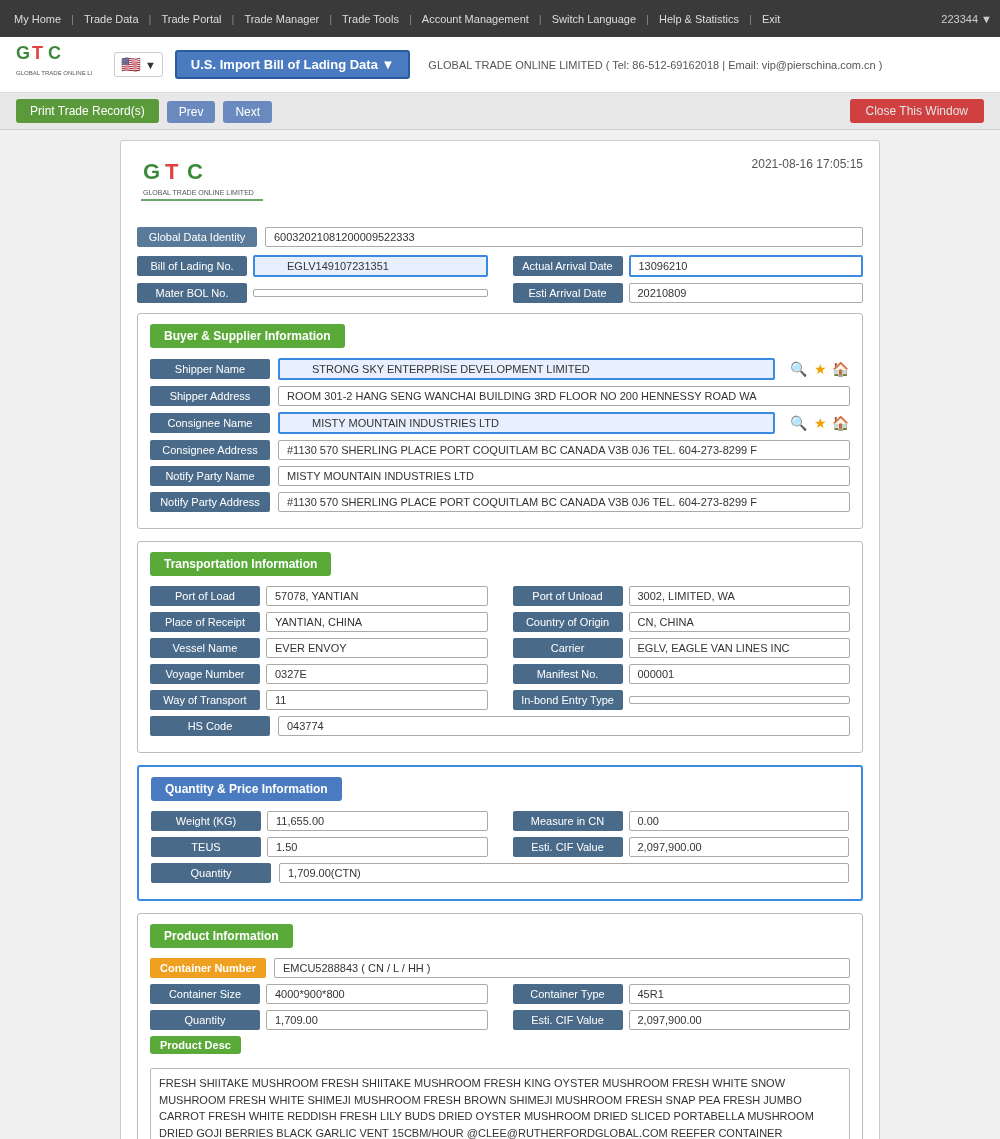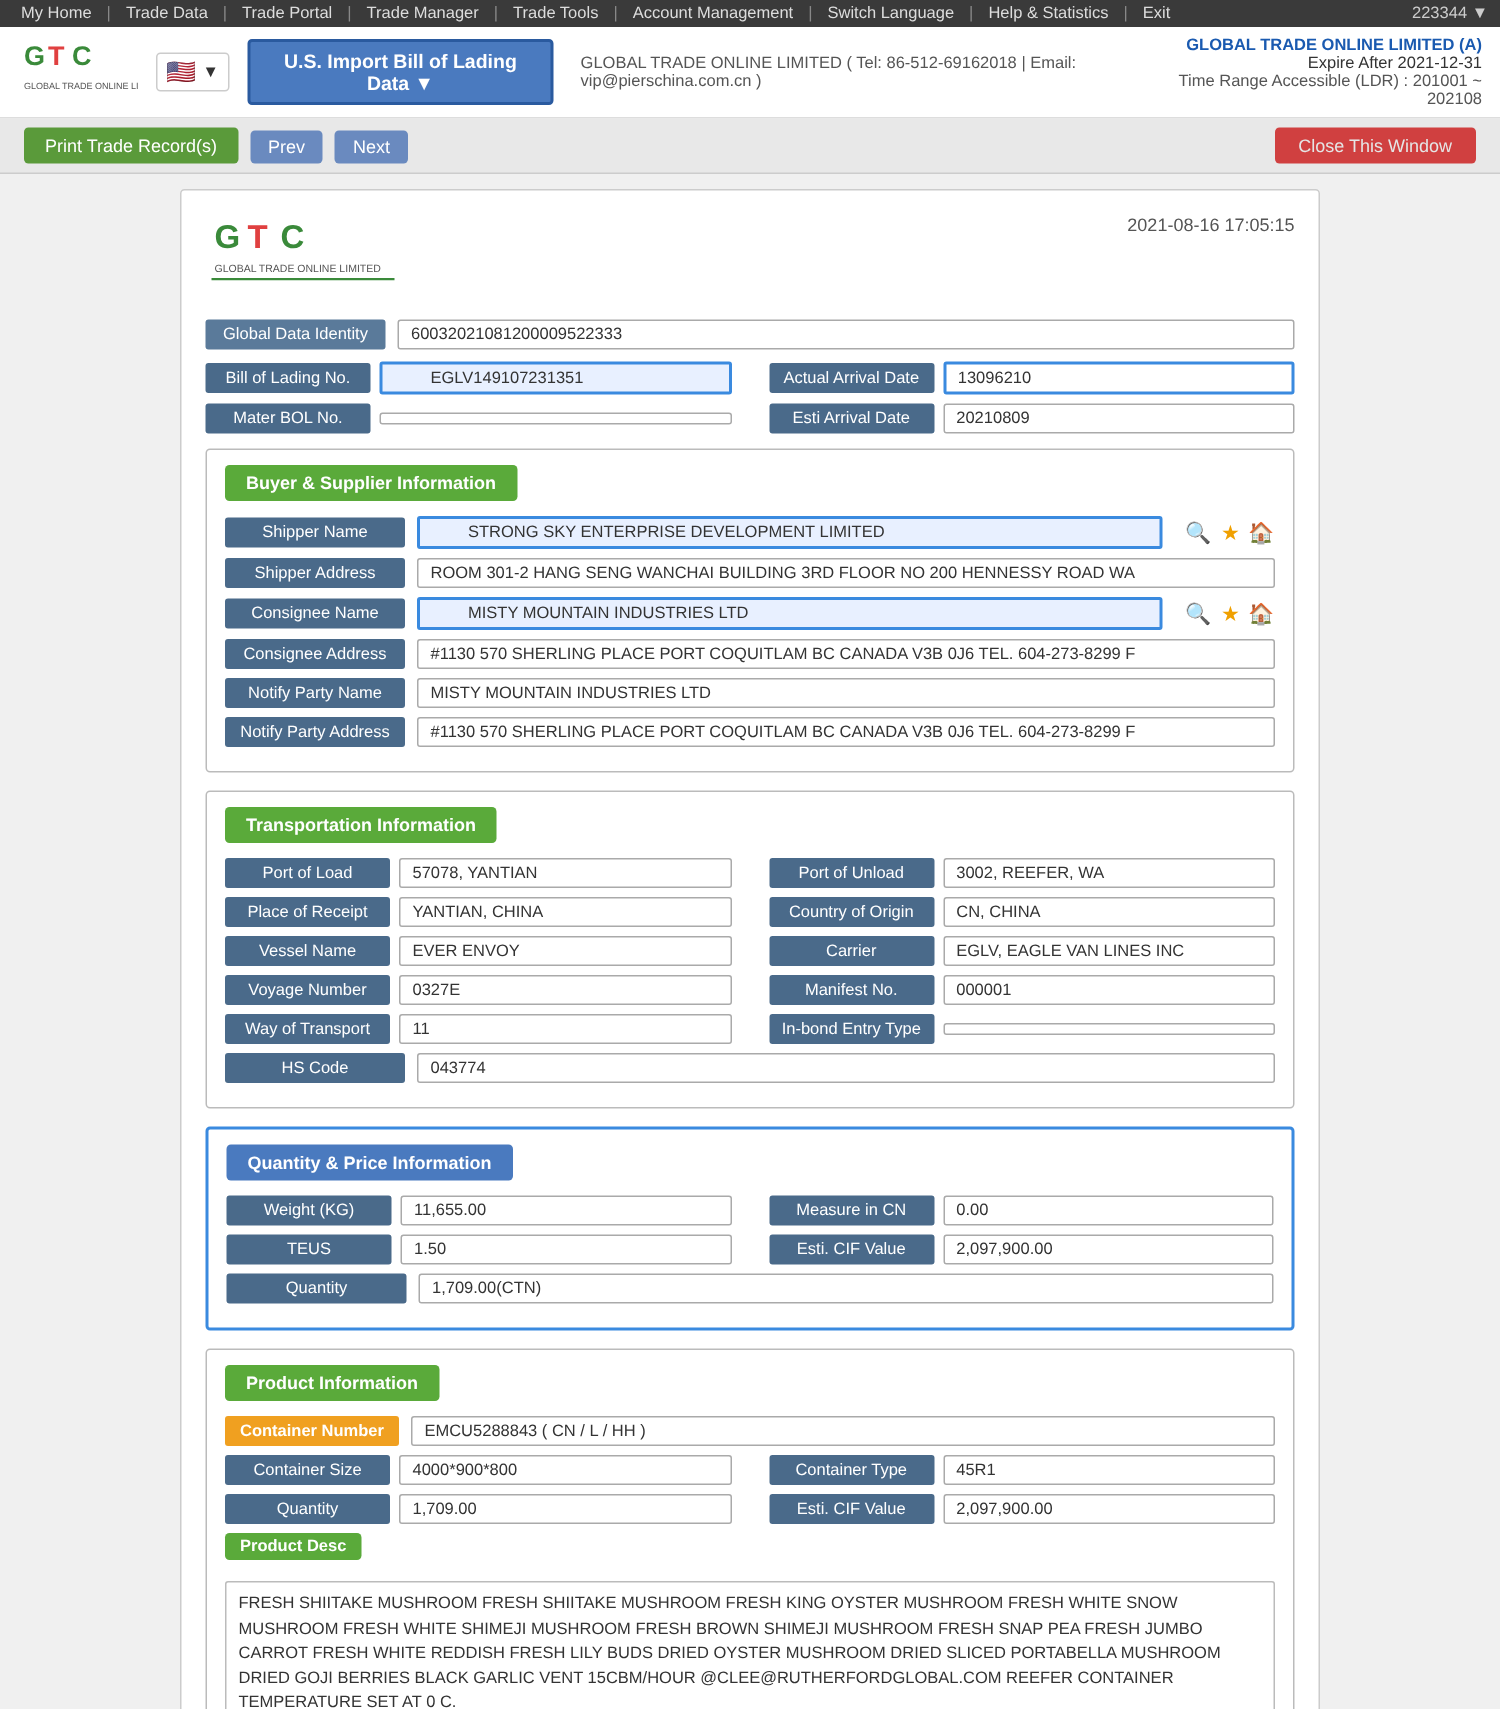--- a/index.html
+++ b/index.html
@@ -1,19 +1,19 @@
 <!DOCTYPE html>
 <html><head>
   <meta charset="utf-8">
   <style>
     * { box-sizing: border-box; margin: 0; padding: 0; }
     body { font-family: Arial, sans-serif; font-size: 12px; background: #f0f0f0; color: #333; }
 
     
-    .top-nav { background: #3a3a3a; color: #fff; display: flex; align-items: center; justify-content: space-between; padding: 0 8px; height: 18px; font-size: 11px; }
+    .top-nav { background: #3a3a3a; color: #fff; display: flex; align-items: center; justify-content: space-between; padding: 0 8px; height: 37px; font-size: 11px; }
     .top-nav-left { display: flex; gap: 4px; align-items: center; }
     .top-nav-item { color: #ddd; cursor: pointer; padding: 0 6px; }
     .top-nav-right { color: #ccc; }
 
     
     .header-bar { background: #fff; display: flex; align-items: center; padding: 6px 12px; border-bottom: 1px solid #ddd; gap: 12px; }
     .logo-area { width: 90px; }
     .flag-selector { display: flex; align-items: center; gap: 4px; border: 1px solid #ccc; padding: 2px 6px; border-radius: 3px; cursor: pointer; font-size: 11px; }
     .flag-emoji { font-size: 16px; }
     .service-selector { background: #4a7abf; color: #fff; border: 2px solid #2a5a9f; border-radius: 3px; padding: 5px 14px; font-size: 13px; font-weight: bold; cursor: pointer; }
@@ -109,25 +109,20 @@
 
   <div class="flag-selector">
     <span class="flag-emoji">🇺🇸</span>
     <span>▼</span>
   </div>
 
   <button class="service-selector">U.S. Import Bill of Lading Data ▼</button>
 
   <div class="contact-info">GLOBAL TRADE ONLINE LIMITED ( Tel: 86-512-69162018  | Email: vip@pierschina.com.cn )</div>
 
-  <div class="account-info">
-    <div class="account-name">GLOBAL TRADE ONLINE LIMITED (A)</div>
-    <div class="account-expire">Expire After 2021-12-31</div>
-    <div class="account-time-range">Time Range Accessible (LDR) : 201001 ~ 202108</div>
-  </div>
 </div>
 
 <div class="toolbar">
   <div class="toolbar-left">
     <button class="btn-print">Print Trade Record(s)</button>
     <button class="btn-nav">Prev</button>
     <button class="btn-nav">Next</button>
   </div>
   <button class="btn-close">Close This Window</button>
 </div>
@@ -228,21 +223,21 @@
   <div class="section-box">
     <span class="section-header">Transportation Information</span>
 
     <div class="field-row-2col">
       <div class="field-col">
         <span class="field-label dark">Port of Load</span>
         <span class="field-value">57078, YANTIAN</span>
       </div>
       <div class="field-col">
         <span class="field-label dark">Port of Unload</span>
-        <span class="field-value">3002, REEFER, WA</span>
+        <span class="field-value">3002, LIMITED, WA</span>
       </div>
     </div>
 
     <div class="field-row-2col">
       <div class="field-col">
         <span class="field-label dark">Place of Receipt</span>
         <span class="field-value">YANTIAN, CHINA</span>
       </div>
       <div class="field-col">
         <span class="field-label dark">Country of Origin</span>

